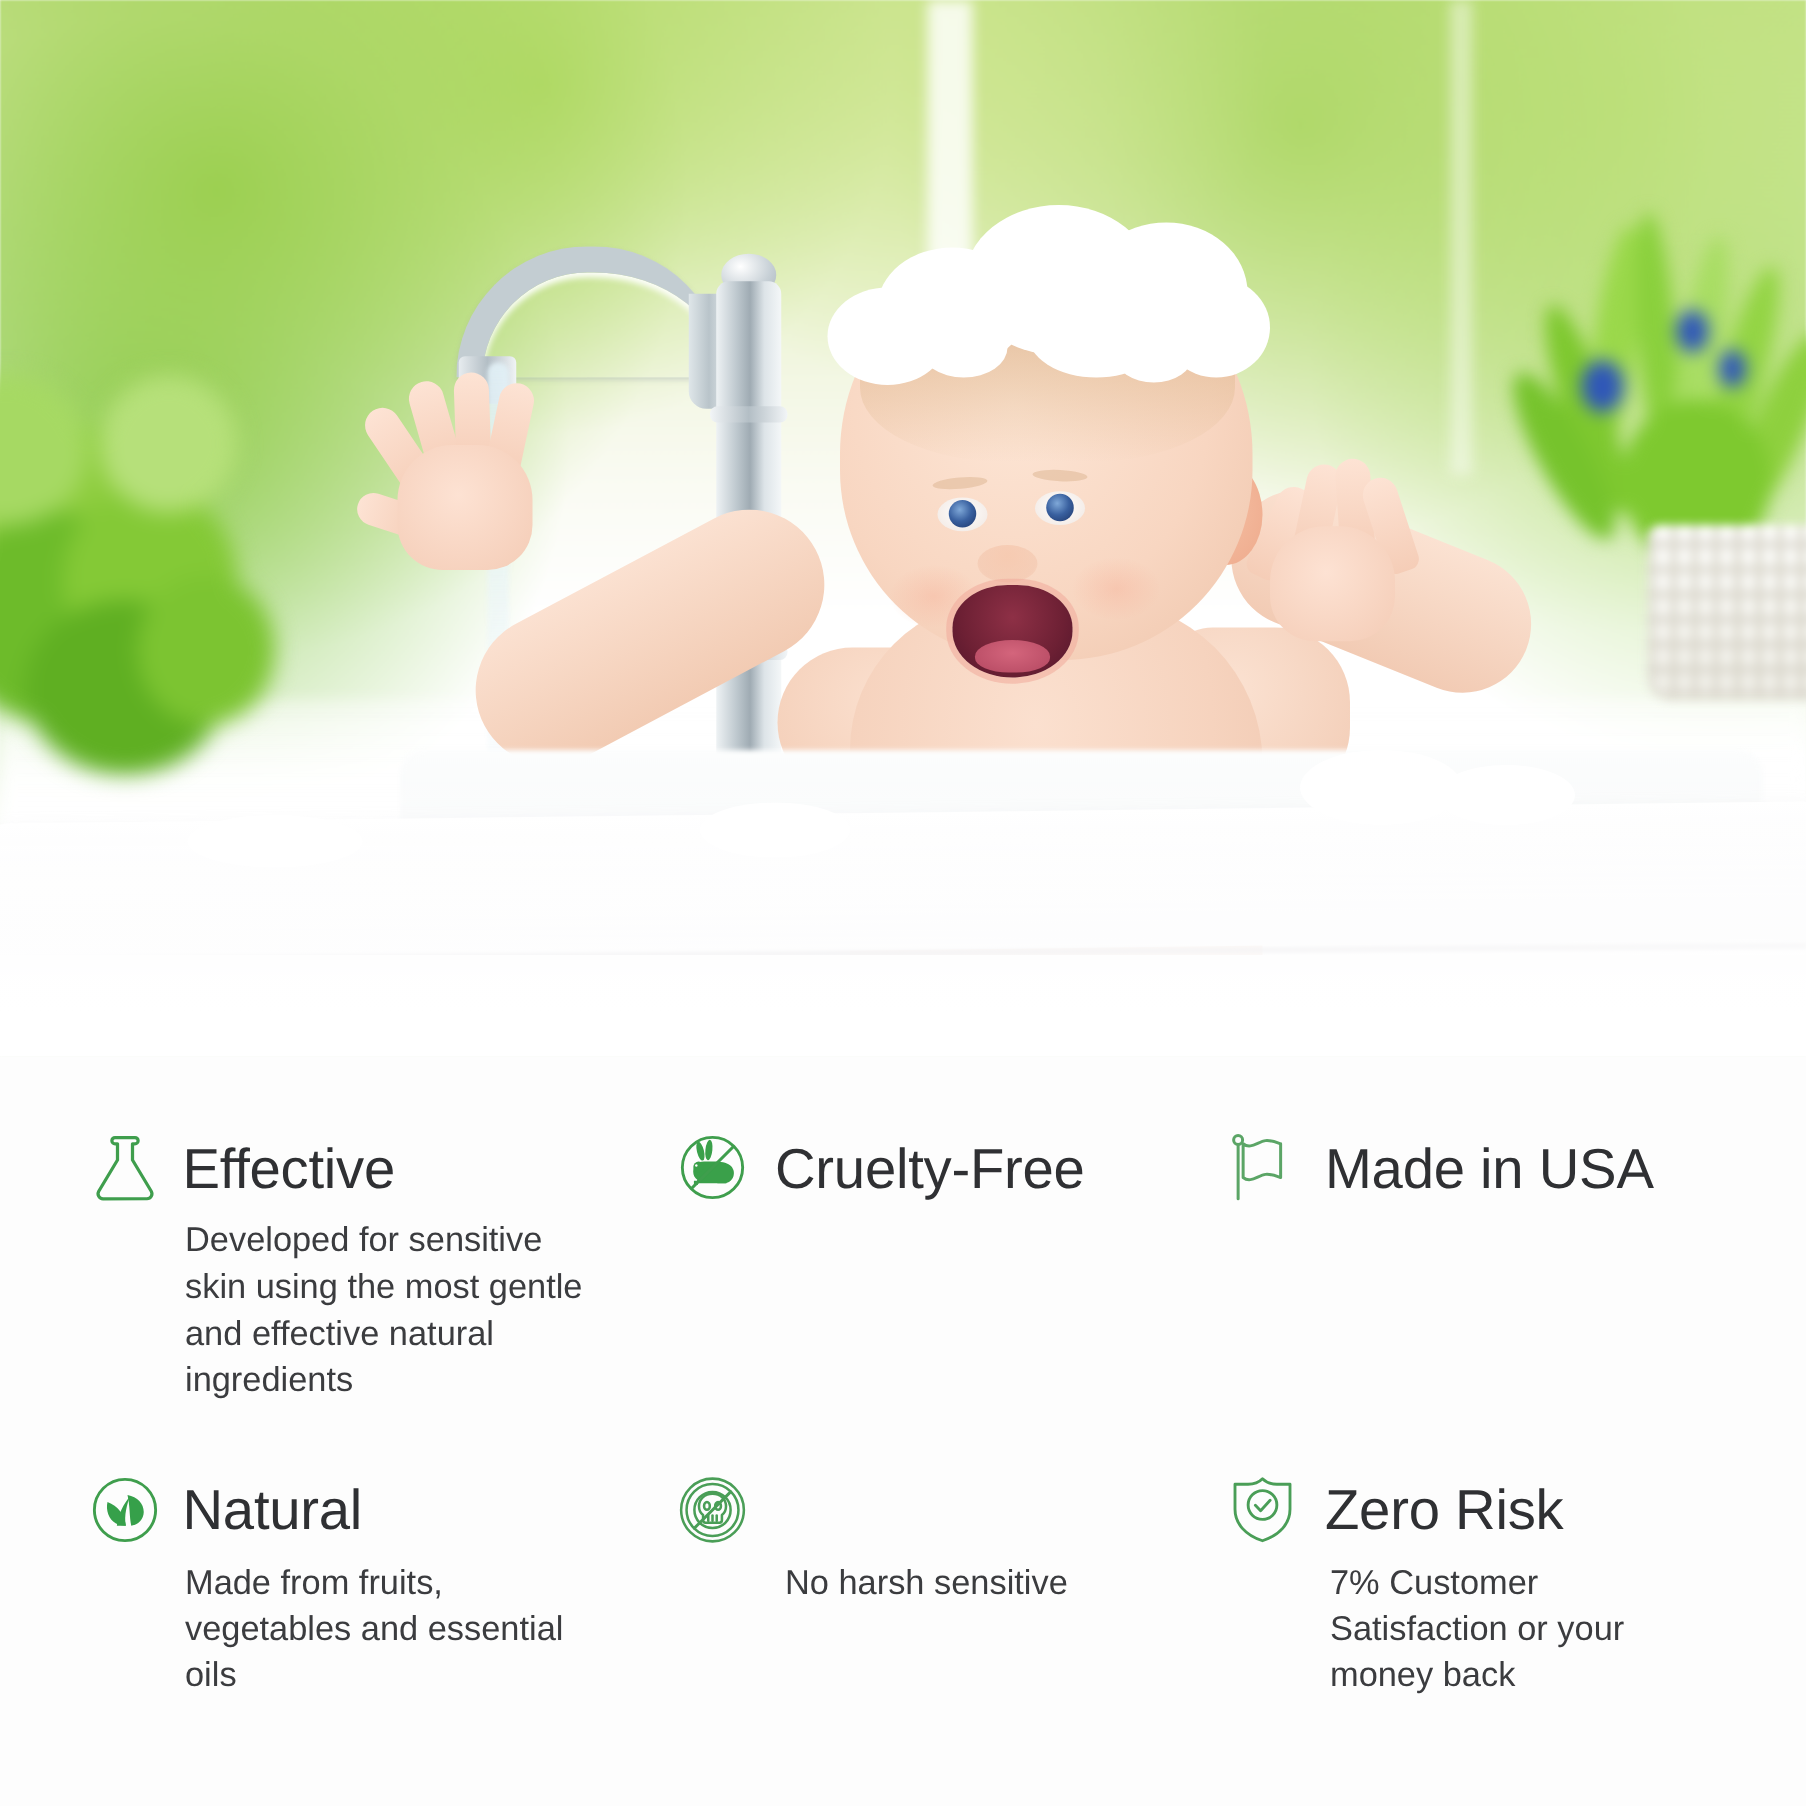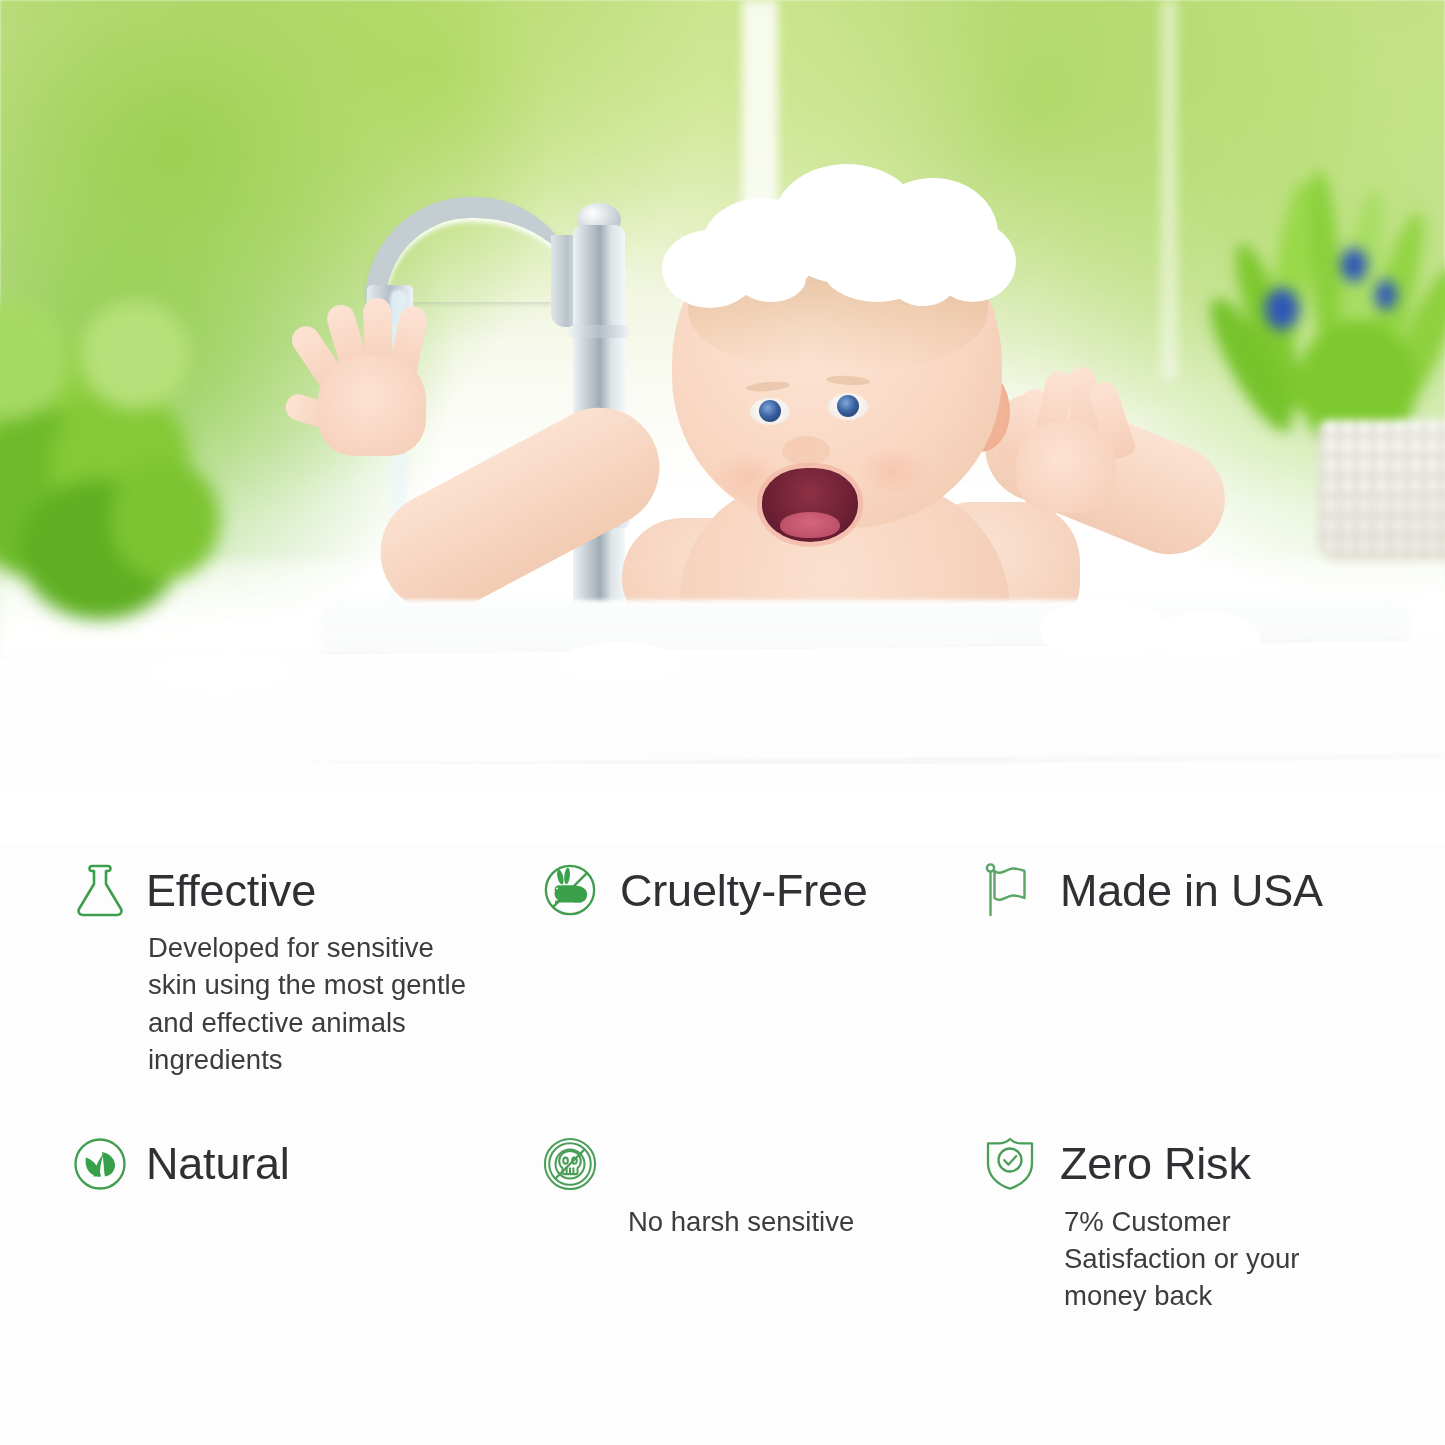--- a/index.html
+++ b/index.html
@@ -273,21 +273,21 @@
 
   
   .hero-fade {
     position: absolute; left: 0; bottom: 0; width: 1445px; height: 230px;
     background: linear-gradient(180deg, rgba(255,255,255,0) 0%, rgba(255,255,255,.78) 42%, #ffffff 86%, #ffffff 100%);
   }
 
   
   .features {
     position: absolute;
-    top: 861px; left: 0;
+    top: 905px; left: 0;
     width: 1216px;
     padding: 0 60px 0 72px;
     display: grid;
     grid-template-columns: 470px 440px 1fr;
     grid-row-gap: 56px;
   }
   .feature { position: relative; padding-right: 24px; }
   .feature-head {
     display: flex;
     align-items: center;
@@ -439,21 +439,21 @@
 
     <div class="feature col1">
       <div class="feature-head">
         <span class="feature-icon">
           <svg width="50" height="56" viewBox="0 0 50 56" fill="none" stroke="#3f9e4d" stroke-width="2.6" stroke-linejoin="round" stroke-linecap="round">
             <path d="M17 4 h16 a2.5 2.5 0 0 1 0 5 h-2 v13 L46 47 a4 4 0 0 1 -3.4 6 H7.4 A4 4 0 0 1 4 47 L19 22 V9 h-2 a2.5 2.5 0 0 1 0 -5 z"></path>
           </svg>
         </span>
         <span class="feature-title">Effective</span>
       </div>
-      <div class="feature-desc">Developed for sensitive skin using the most gentle and effective animals ingredients</div>
+      <div class="feature-desc">Developed for sensitive skin using the most gentle and effective natural ingredients</div>
     </div>
 
     <div class="feature col2">
       <div class="feature-head">
         <span class="feature-icon">
           <svg width="58" height="58" viewBox="0 0 58 58">
             <circle cx="29" cy="29" r="25" fill="none" stroke="#3f9e4d" stroke-width="2.4"></circle>
             <g fill="#3aa04a">
               <ellipse cx="19" cy="15.5" rx="2.9" ry="8" transform="rotate(-14 19 15.5)"></ellipse>
               <ellipse cx="26" cy="14.5" rx="2.9" ry="8.5" transform="rotate(6 26 14.5)"></ellipse>
@@ -488,20 +488,21 @@
         <span class="feature-icon">
           <svg width="56" height="56" viewBox="0 0 56 56">
             <circle cx="28" cy="28" r="24.5" fill="none" stroke="#3f9e4d" stroke-width="2.3"></circle>
             <path d="M30 16 c8 1.5 13 7 13 13.5 c0 5.5 -4.5 10.5 -10 11 c-1.5 -7 -1 -16 -3 -24.5 z" fill="#36a04a"></path>
             <path d="M28.6 40.5 c-1.5 -8 1 -17 3.4 -23.5 c-5 6 -9.5 14.5 -10.5 23.5 z" fill="#36a04a"></path>
             <path d="M14 21.5 c-1.5 6.5 1 14 6.5 17 c2.5 1.4 5.5 2 8.2 2 c-.8 -8.5 -6.5 -16 -14.7 -19 z" fill="#36a04a"></path>
           </svg>
         </span>
         <span class="feature-title">Natural</span>
       </div>
+      <div class="feature-desc">Made from fruits, vegetables and essential oils</div>
     </div>
 
     <div class="feature col2">
       <div class="feature-head">
         <span class="feature-icon">
           <svg width="58" height="58" viewBox="0 0 58 58" fill="none" stroke="#4a9e57" stroke-width="2.1" stroke-linecap="round" stroke-linejoin="round">
             <circle cx="29" cy="29" r="26"></circle>
             <circle cx="29" cy="29" r="21.5"></circle>
             <circle cx="29" cy="29" r="15"></circle>
             <path d="M29 15.5 c-6.6 0 -11.2 4.6 -11.2 10.4 c0 3.2 1.4 5.7 3.4 7.3 v4.3 c0 1.1 .9 2 2 2 h11.6 c1.1 0 2 -.9 2 -2 v-4.3 c2 -1.6 3.4 -4.1 3.4 -7.3 c0 -5.8 -4.6 -10.4 -11.2 -10.4 z"></path>

